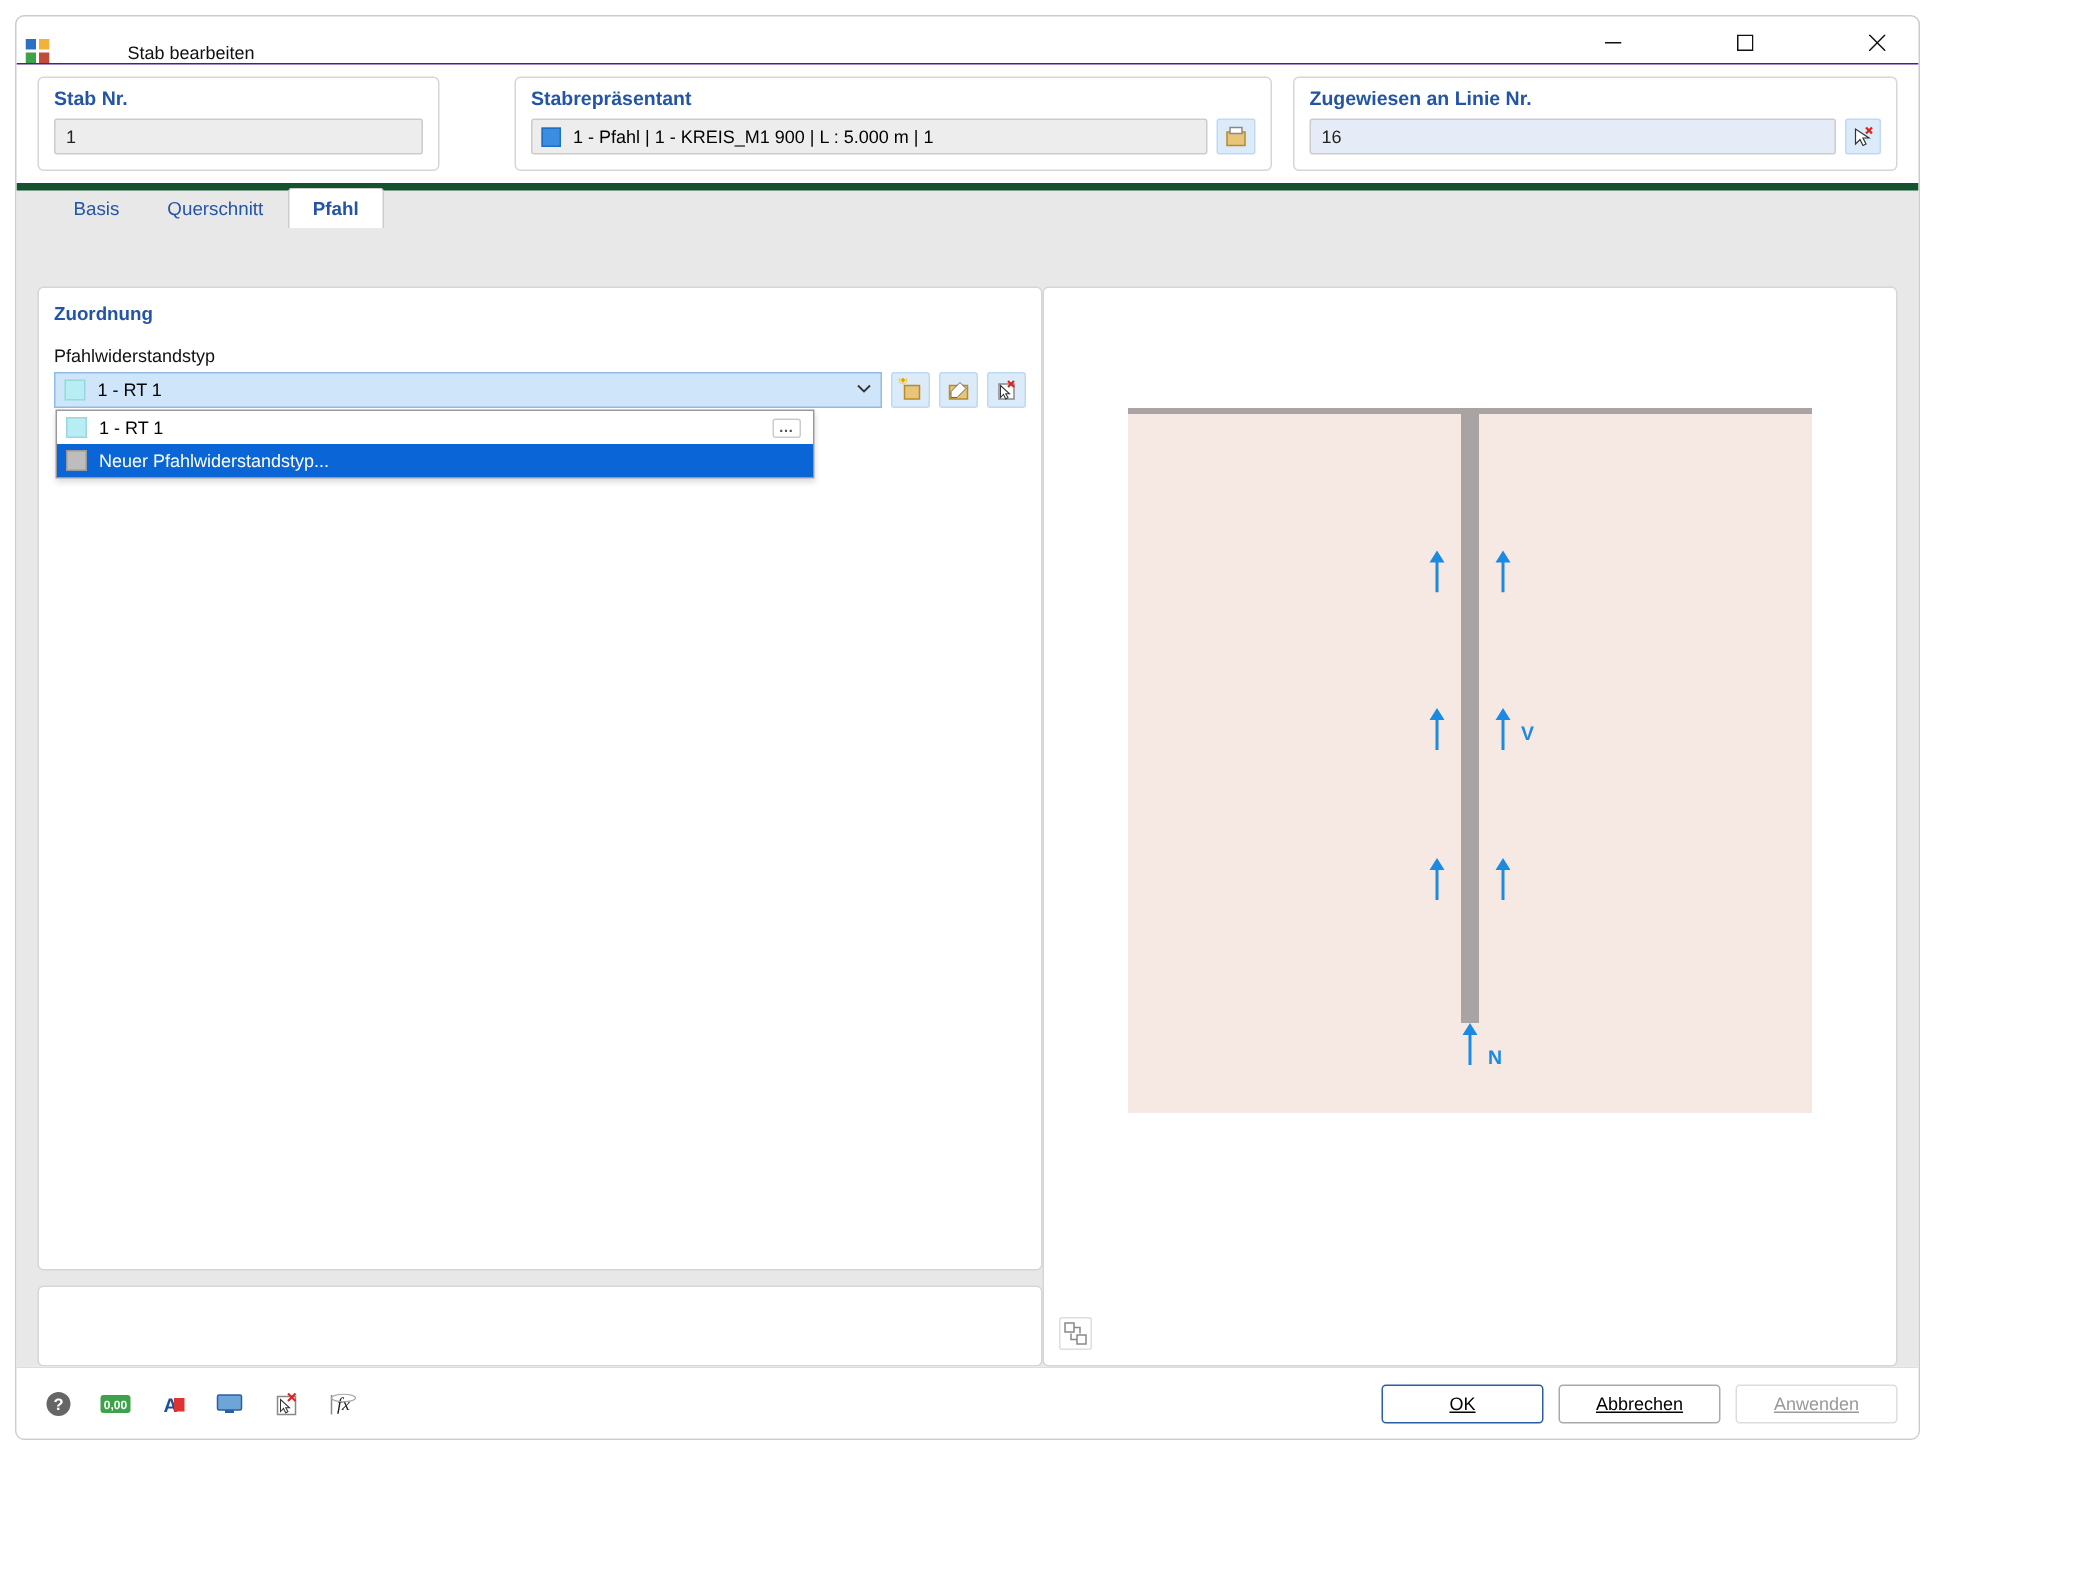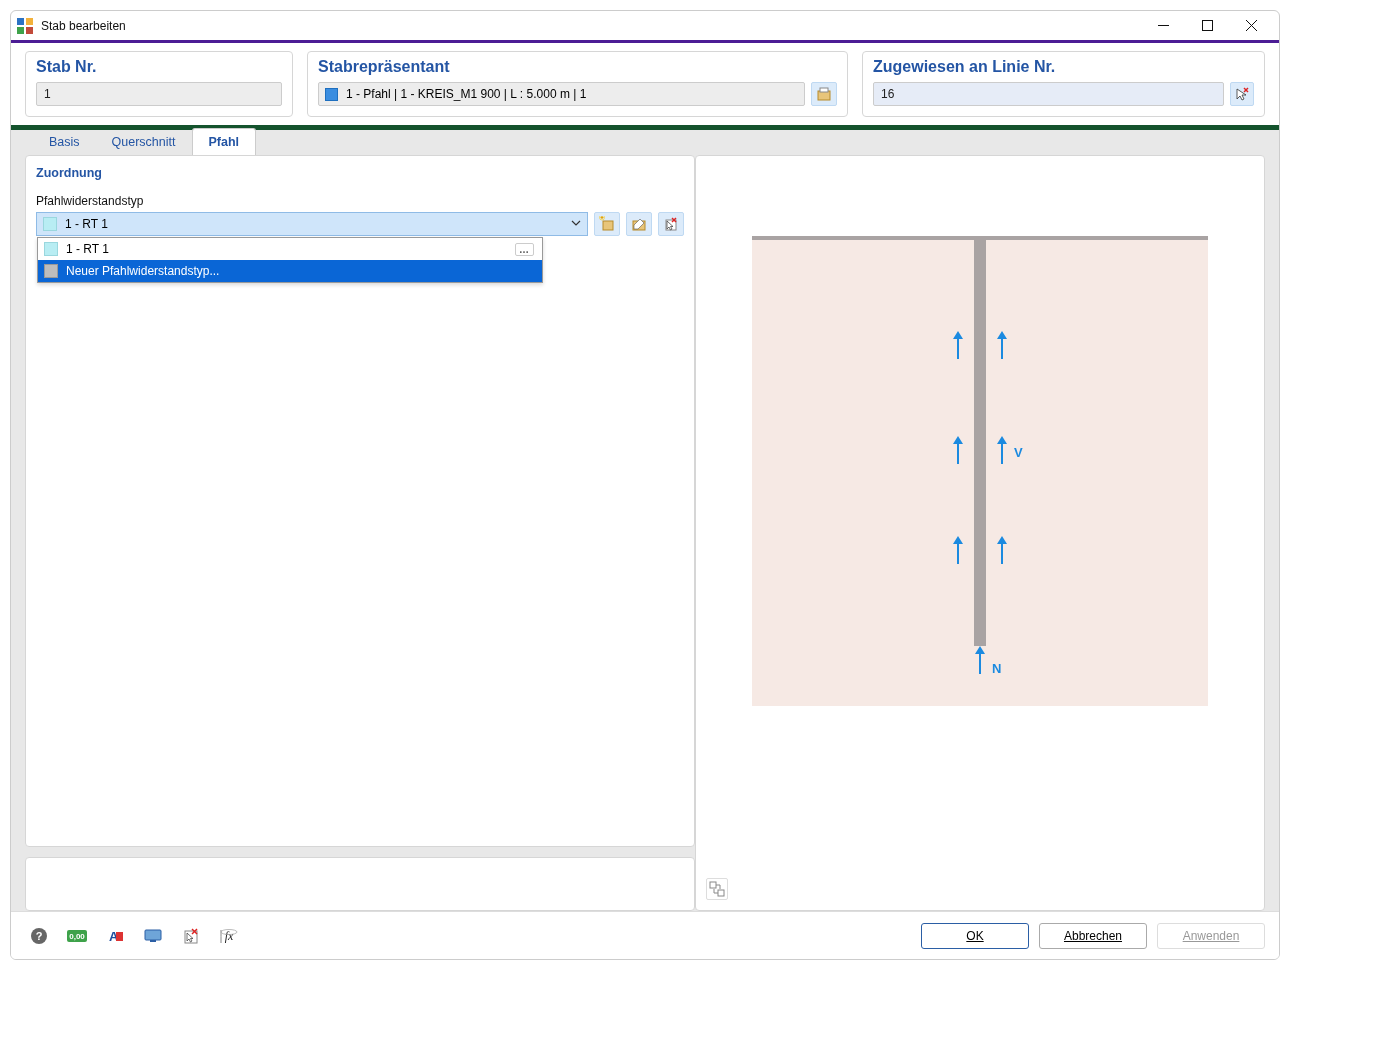--- a/index.html
+++ b/index.html
@@ -1,50 +1,50 @@
 <!DOCTYPE html>
 <html><head>
 <meta charset="utf-8">
 <style>
   * { box-sizing: border-box; }
   html, body { margin: 0; padding: 0; font-family: "Segoe UI", Arial, sans-serif; font-size: 12px; background: #fff; }
   .window { width: 1270px; height: 950px; border: 1px solid #ccc; border-radius: 6px; display: flex; flex-direction: column; background: #fff; margin: 10px; overflow: hidden; }
 
   
-  .titlebar { display: flex; align-items: center; height: 32px; padding: 0 6px; border-bottom: 3px solid #4c1d95; }
+  .titlebar { display: flex; align-items: flex-end; height: 32px; padding: 0 6px; border-bottom: 1px solid #4c1d95; gap: 44px; }
   .titlebar .app-icon { width: 16px; height: 16px; margin-right: 8px; display: flex; align-items: center; justify-content: center; }
   .titlebar .title { flex: none; font-size: 12px; color: #111; }
   .titlebar .spacer { flex: 1; }
   .win-btn { width: 44px; height: 28px; display: flex; align-items: center; justify-content: center; color: #111; }
   .win-btn svg { width: 11px; height: 11px; }
 
   
   .section-row { display: flex; gap: 14px; padding: 8px 14px 0 14px; }
   .panel { border: 1px solid #d6d6d6; border-radius: 4px; background: #fff; padding: 6px 10px 10px 10px; }
-  .panel .panel-title { color: #2455a4; font-weight: 600; font-size: 16px; margin-bottom: 6px; }
+  .panel .panel-title { color: #2455a4; font-weight: 600; font-size: 13px; margin-bottom: 6px; }
   .panel.stabnr { width: 268px; }
-  .panel.rep { flex: 1; }
+  .panel.rep { flex: 1; margin-left: 36px; }
   .panel.line { width: 403px; }
   .field-ro { width: 100%; height: 24px; border: 1px solid #ccc; background: #ededed; border-radius: 2px; padding: 0 7px; display: flex; align-items: center; color: #222; }
   .rep-row { display: flex; align-items: center; gap: 6px; }
   .rep-box { flex: 1; height: 24px; border: 1px solid #ccc; background: #ededed; border-radius: 2px; display: flex; align-items: center; padding: 0 6px; gap: 8px; }
   .sq { width: 13px; height: 13px; background: #3a8de0; border: 1px solid #1e6fbf; }
   .icon-btn { width: 26px; height: 24px; border: 1px solid #bfd9f2; background: #dcebfa; border-radius: 2px; display: flex; align-items: center; justify-content: center; }
   .line-row { display: flex; align-items: center; gap: 6px; }
   .line-row .field-ro { background: #e6ecf7; }
   .pick-btn { width: 26px; height: 24px; border: 1px solid #bfd9f2; background: #dcebfa; border-radius: 2px; display: flex; align-items: center; justify-content: center; position: relative; }
 
   
   .tabs { display: flex; align-items: flex-end; padding-left: 22px; margin-top: 8px; background: #e8e8e8; border-top: 5px solid #14532d; height: 30px; }
   .tab { padding: 6px 16px; font-size: 12.5px; color: #2455a4; cursor: pointer; }
   .tab.active { background: #fff; border: 1px solid #ccc; border-bottom: none; border-radius: 3px 3px 0 0; color: #2455a4; font-weight: 600; }
 
   
   .content-wrap { background: #e8e8e8; flex: 1; display: flex; flex-direction: column; padding: 0 14px 0 14px; }
-  .content { flex: 1; display: flex; gap: 0; }
+  .content { flex: 1; display: flex; gap: 0; margin-top: 39px; }
   .left-pane, .right-pane { background: #fff; border: 1px solid #d6d6d6; border-radius: 4px; }
   .left-pane { flex: 1; padding: 6px 10px 10px 10px; display: flex; flex-direction: column; }
   .left-bottom { background: #fff; border: 1px solid #d6d6d6; border-radius: 4px; height: 54px; margin-top: 10px; flex: none; }
   .right-pane { width: 570px; position: relative; display: flex; flex-direction: column; align-items: center; justify-content: flex-start; padding-top: 80px; }
   .right-bottom-icon { position: absolute; left: 10px; bottom: 10px; width: 22px; height: 22px; display:flex; align-items:center; justify-content:center; color:#888; border:1px solid #ddd; border-radius:2px; }
 
   .section-title { color: #2455a4; font-weight: 600; font-size: 12.5px; margin: 4px 0 14px 0; }
   .field-label { font-size: 12px; color: #111; margin-bottom: 4px; }
 
   .combo-row { display: flex; align-items: center; gap: 6px; position: relative; justify-content: center; }

